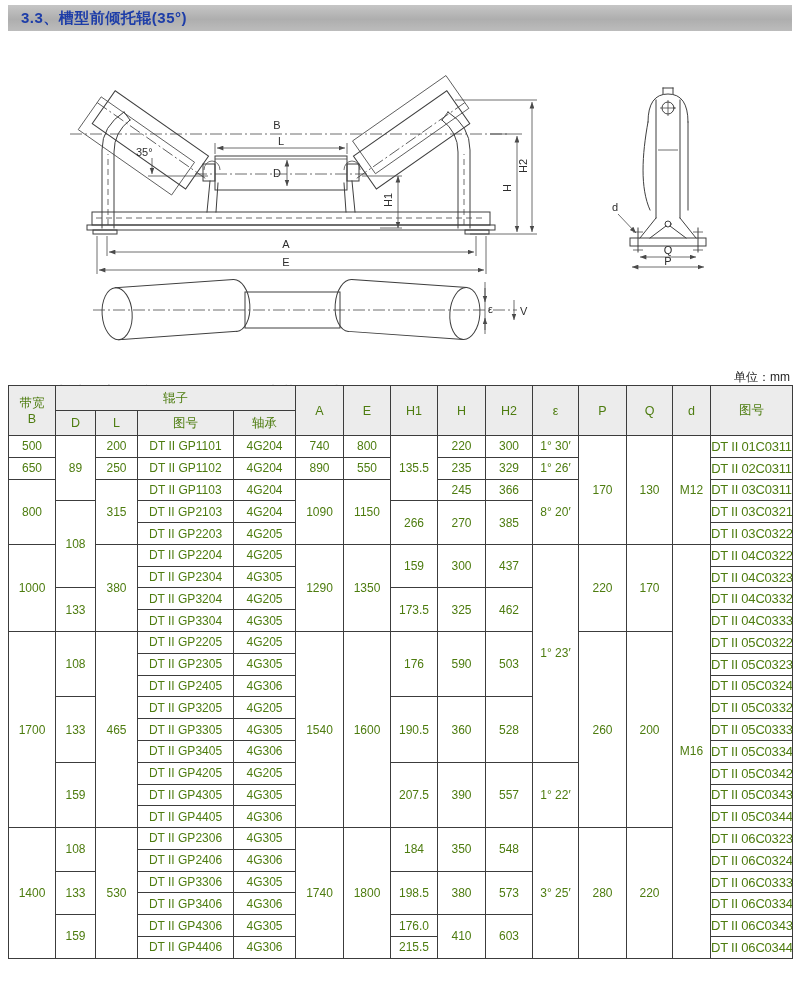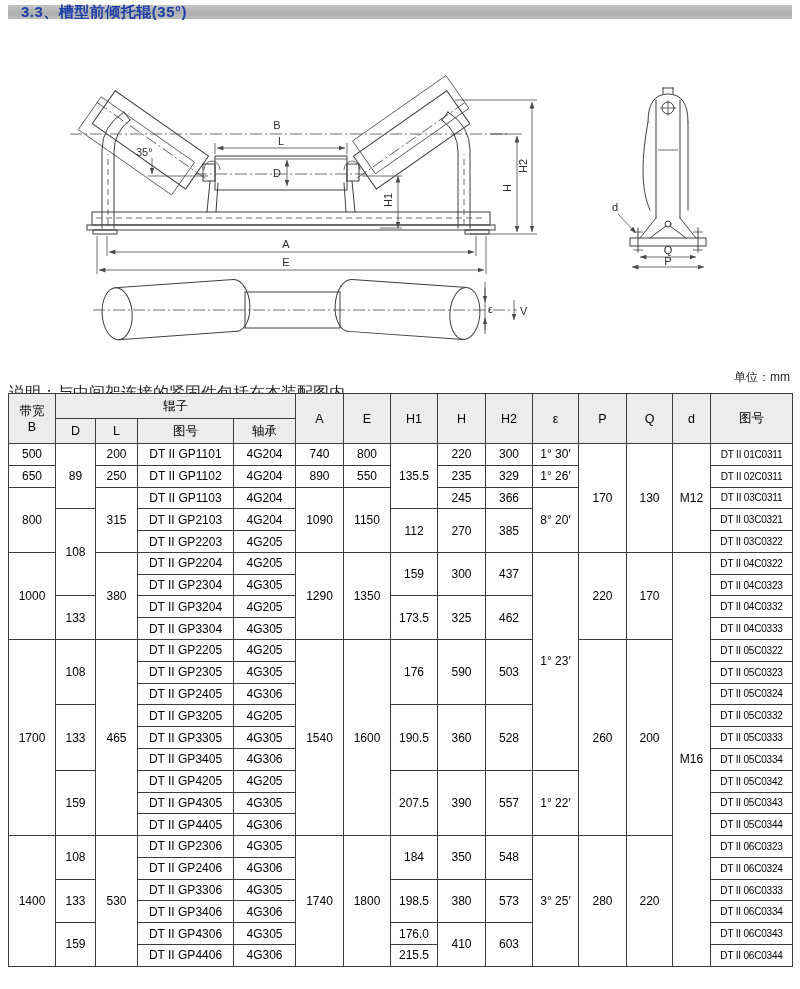--- a/index.html
+++ b/index.html
@@ -1,39 +1,39 @@
 <!DOCTYPE html>
 <html><head>
 <meta charset="utf-8">
 <style>
   html,body{margin:0;padding:0}
   body{width:800px;height:989px;position:relative;background:#ffffff;
        font-family:"Liberation Sans","DejaVu Sans",sans-serif;color:#2b2b2b;overflow:hidden}
-  .titlebar{position:absolute;top:5px;left:8px;width:784px;height:14px;
+  .titlebar{position:absolute;top:5px;left:8px;width:784px;height:26px;
             background:linear-gradient(180deg,#c6c6c6 0%,#aeaeae 55%,#bcbcbc 100%);
             display:flex;align-items:center}
   .titlebar .t{color:#1d3da8;font-weight:bold;font-size:15px;padding-left:13px;letter-spacing:.5px}
   svg.draw{position:absolute}
   .ln{stroke:#3f3f3f;fill:none;stroke-width:1;stroke-linecap:square}
   .thin{stroke:#4a4a4a;fill:none;stroke-width:.8}
   .cl{stroke:#4a4a4a;fill:none;stroke-width:.8;stroke-dasharray:12 3 2 3}
   .hid{stroke:#4a4a4a;fill:none;stroke-width:.8;stroke-dasharray:6 4}
   .dim{stroke:#4a4a4a;fill:none;stroke-width:.8}
   svg text{fill:#2e2e2e;stroke:none;font-size:11px;font-family:"Liberation Sans","DejaVu Sans",sans-serif}
   .note{position:absolute;top:383px;left:9px;font-size:16px;color:#1f1f1f}
   .unit{position:absolute;top:369px;right:10px;font-size:12px;color:#1f1f1f}
-  table.spec{position:absolute;top:393px;left:8px;width:784px;border-collapse:collapse;
-             table-layout:fixed;font-size:12px;color:#000000}
+  table.spec{position:absolute;top:385px;left:8px;width:784px;border-collapse:collapse;
+             table-layout:fixed;font-size:12px;color:#4d7c0f}
   .spec th,.spec td{border:1px solid #3c3c3c;text-align:center;vertical-align:middle;
                     padding:0;font-weight:normal;white-space:nowrap;overflow:hidden}
   .spec thead tr{height:25px}
   .spec thead th{background:#ececec;font-size:12.5px}
   .spec tbody tr{height:21.79px}
   .spec tbody td{background:#fff}
-  .spec td:last-child{font-size:10px;letter-spacing:-.2px}
+  .spec td:last-child{font-size:13px;letter-spacing:-.2px}
 </style>
 </head>
 <body>
 
 <div class="titlebar">
   <span class="t">3.3、槽型前倾托辊(35°)</span>
 </div>
 
 <svg class="draw" style="left:30px;top:50px" width="510" height="235" viewBox="0 0 510 235">
   <defs>
@@ -262,21 +262,21 @@
         <td rowspan="3">1150</td>
         <td>245</td>
         <td>366</td>
         <td rowspan="3">8° 20′</td>
         <td>DT II 03C0311</td>
       </tr>
       <tr>
         <td rowspan="4">108</td>
         <td>DT II GP2103</td>
         <td>4G204</td>
-        <td rowspan="2">112</td>
+        <td rowspan="2">266</td>
         <td rowspan="2">270</td>
         <td rowspan="2">385</td>
         <td>DT II 03C0321</td>
       </tr>
       <tr>
         <td>DT II GP2203</td>
         <td>4G205</td>
         <td>DT II 03C0322</td>
       </tr>
       <tr>

